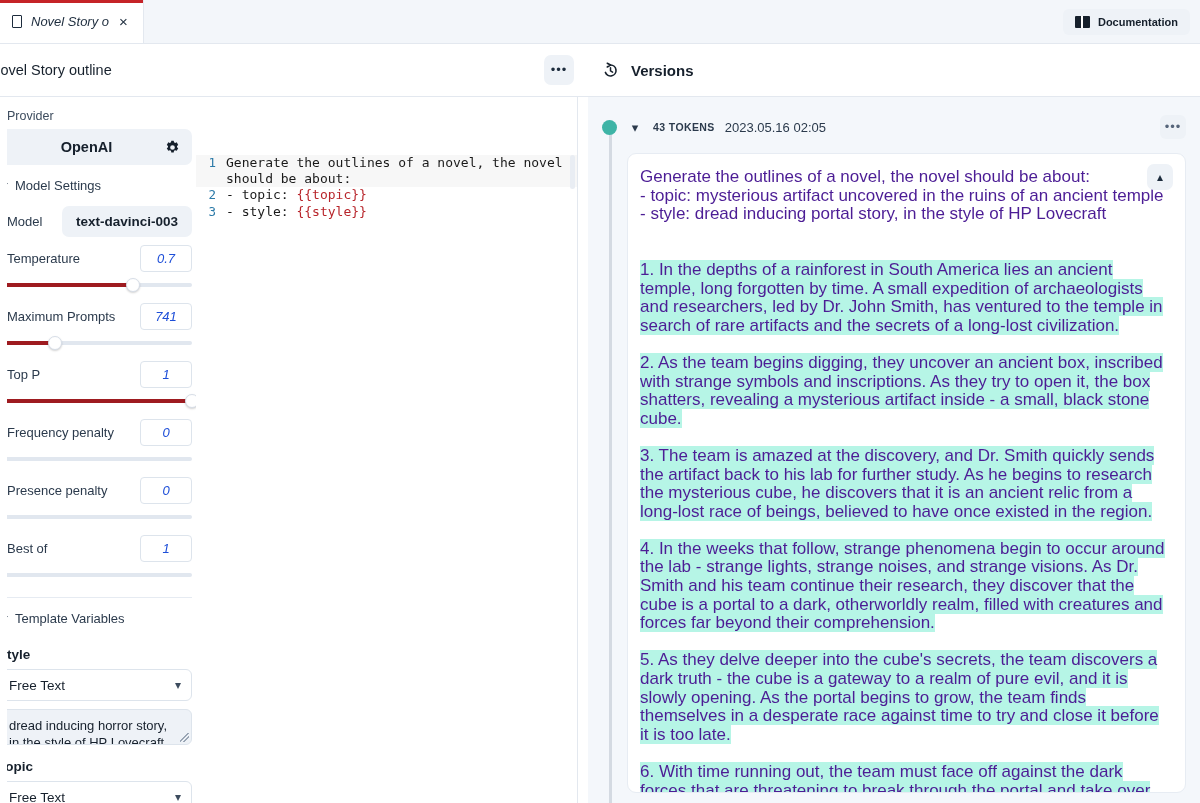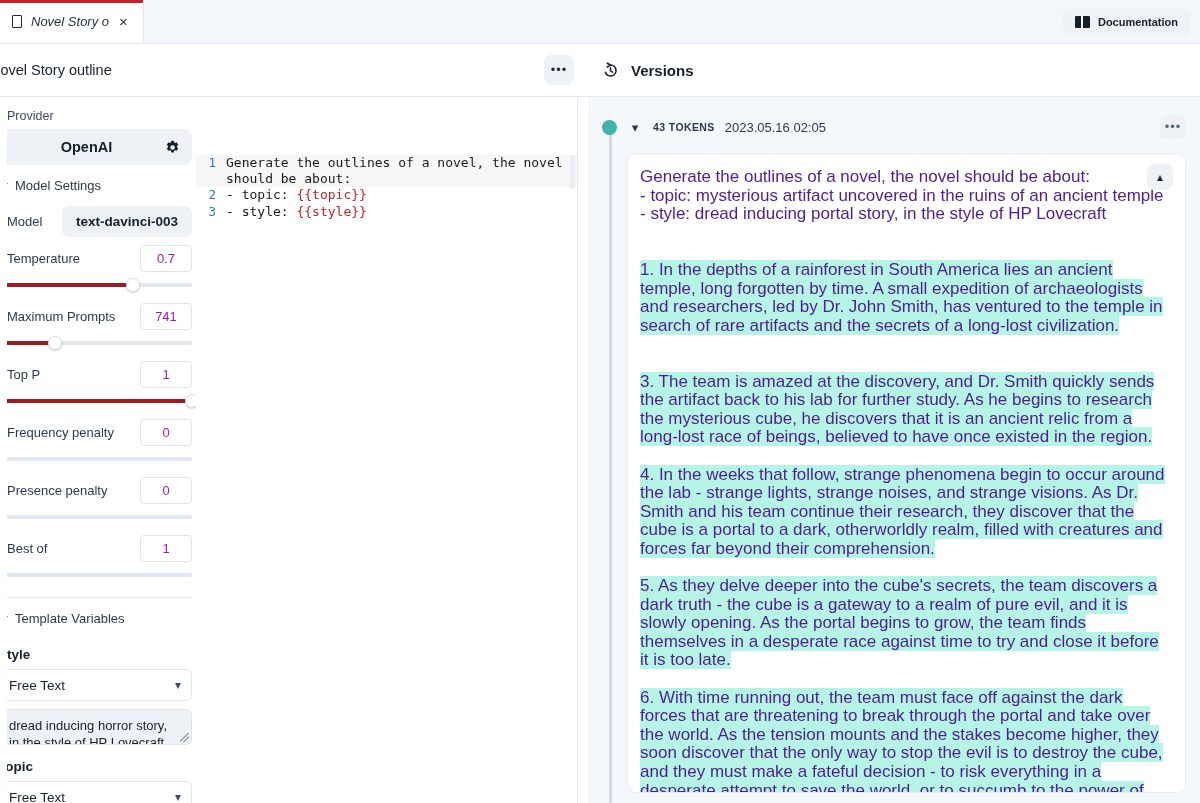--- a/index.html
+++ b/index.html
@@ -118,21 +118,21 @@
     padding: 4px 11px 4px 11px; gap: 8px;
   }
   .row-label { font-size: 13px; color: #2b3a4c; white-space: nowrap; }
   .model-pill {
     background: #eef2f7; border-radius: 7px; padding: 8px 14px;
     font-size: 13.5px; font-weight: bold; color: #16202c; white-space: nowrap;
   }
   .num-box {
     width: 52px; height: 27px; border: 1px solid #dde4ec; border-radius: 4px;
     background: #fff; display: flex; align-items: center; justify-content: center;
-    font-size: 13px; color: #a21caf;
+    font-size: 13px; color: #1d4ed8; font-style: italic;
   }
   .slider { position: relative; height: 16px; margin: 1px 11px 6px 0; }
   .slider .track {
     position: absolute; top: 6px; left: 0; right: 0; height: 4px;
     background: #e1e7ef; border-radius: 2px;
   }
   .slider .fill {
     position: absolute; top: 6px; left: 0; height: 4px;
     background: #9e1b20; border-radius: 2px;
   }
@@ -430,20 +430,21 @@
     <div class="card">
       <div class="collapse-btn">▴</div>
       <div class="resp">
         <p>Generate the outlines of a novel, the novel should be about:</p>
         <p>- topic: mysterious artifact uncovered in the ruins of an ancient temple</p>
         <p>- style: dread inducing portal story, in the style of HP Lovecraft</p>
         <div class="gap"></div>
         <div class="gap"></div>
         <p><span class="hl">1. In the depths of a rainforest in South America lies an ancient temple, long forgotten by time. A small expedition of archaeologists and researchers, led by Dr. John Smith, has ventured to the temple in search of rare artifacts and the secrets of a long-lost civilization.</span></p>
         <div class="gap"></div>
+        <p><span class="hl">2. As the team begins digging, they uncover an ancient box, inscribed with strange symbols and inscriptions. As they try to open it, the box shatters, revealing a mysterious artifact inside - a small, black stone cube.</span></p>
         <div class="gap"></div>
         <p><span class="hl">3. The team is amazed at the discovery, and Dr. Smith quickly sends the artifact back to his lab for further study. As he begins to research the mysterious cube, he discovers that it is an ancient relic from a long-lost race of beings, believed to have once existed in the region.</span></p>
         <div class="gap"></div>
         <p><span class="hl">4. In the weeks that follow, strange phenomena begin to occur around the lab - strange lights, strange noises, and strange visions. As Dr. Smith and his team continue their research, they discover that the cube is a portal to a dark, otherworldly realm, filled with creatures and forces far beyond their comprehension.</span></p>
         <div class="gap"></div>
         <p><span class="hl">5. As they delve deeper into the cube's secrets, the team discovers a dark truth - the cube is a gateway to a realm of pure evil, and it is slowly opening. As the portal begins to grow, the team finds themselves in a desperate race against time to try and close it before it is too late.</span></p>
         <div class="gap"></div>
         <p><span class="hl">6. With time running out, the team must face off against the dark forces that are threatening to break through the portal and take over the world. As the tension mounts and the stakes become higher, they soon discover that the only way to stop the evil is to destroy the cube, and they must make a fateful decision - to risk everything in a desperate attempt to save the world, or to succumb to the power of the cube and let evil take over.</span></p>
       </div>
     </div>

